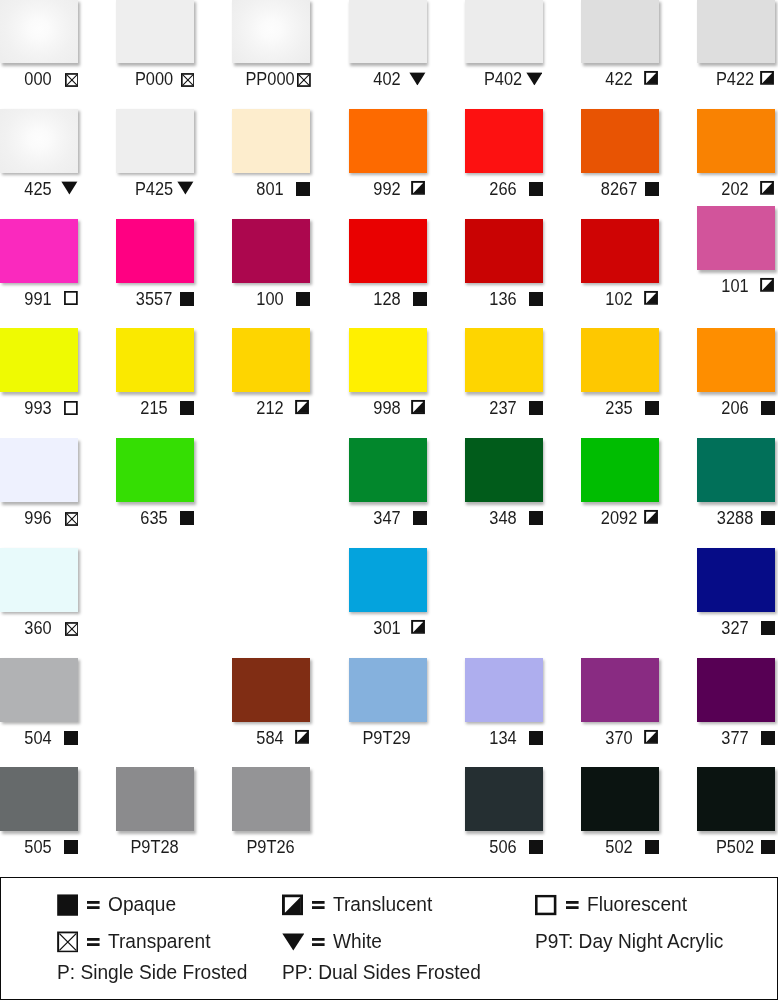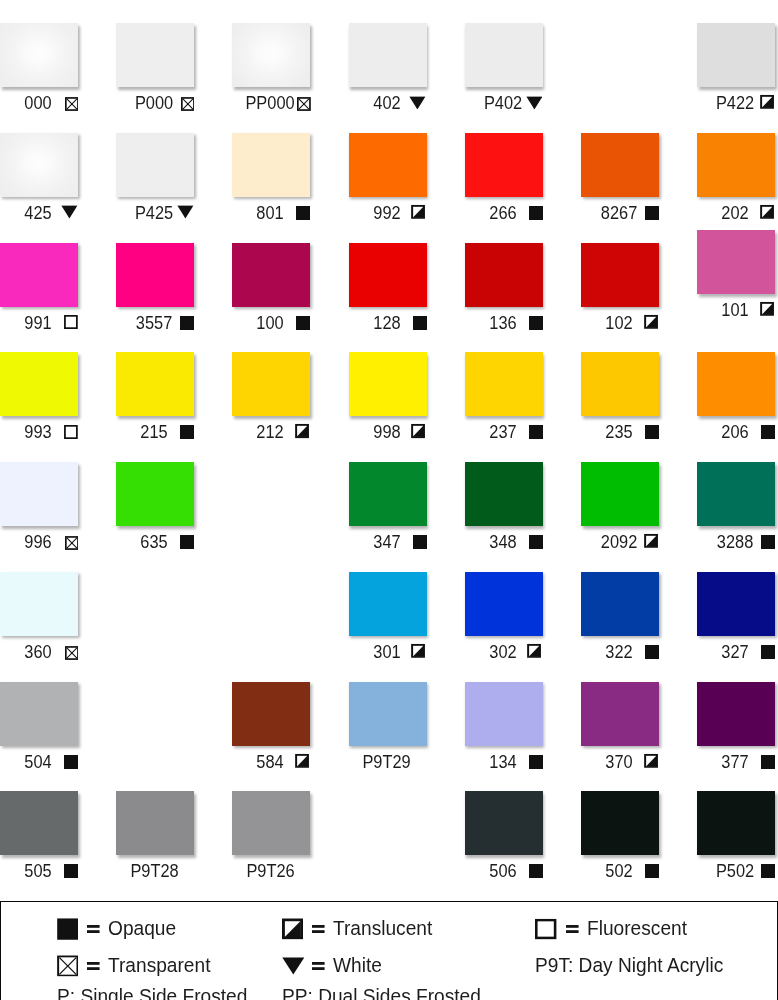--- a/index.html
+++ b/index.html
@@ -1,17 +1,17 @@
 <!DOCTYPE html>
 <html><head>
 <meta charset="utf-8">
 <style>
   html,body{margin:0;padding:0;background:#ffffff;}
   body{width:778px;height:1000px;overflow:hidden;font-family:"Liberation Sans",sans-serif;}
-  #chart{position:relative;width:778px;height:704px;background:#fff;margin-top:24px;}
+  #chart{position:relative;width:778px;height:704px;background:#fff;}
   .cell{position:absolute;width:78px;height:96px;}
   .sw{position:absolute;left:0;top:0;width:78px;height:64px;}
   .sw .shadow{position:absolute;left:1.5px;top:2.5px;width:78px;height:64px;background:rgba(0,0,0,0.30);filter:blur(1.5px);}
   .sw .face{position:absolute;left:0;top:0;width:78px;height:64px;}
   .lbl{position:absolute;left:0;top:0;width:78px;height:96px;}
   .code{position:absolute;left:-0.8px;top:80.1px;width:77.6px;font-size:18px;color:#1d1d1d;line-height:0;
         display:block;white-space:nowrap;text-align:center;}
   .code>i{font-style:normal;display:inline-block;transform:scaleX(0.91);}
   .sym{position:absolute;display:block;transform:translateY(-50%);}
   .sym svg{display:block;}
@@ -94,20 +94,35 @@
       </div>
       <div class="lbl">
         <span class="code"><i>P402</i></span>
         <span class="sym" style="left:60.90px;top:79.70px;width:16.8px;height:13.6px">
           <svg width="16.8" height="13.6" viewBox="0 0 34 28">
             <path d="M0.4 0.6 L33.6 0.6 L17 27.4 Z" fill="#111111"></path>
           </svg>
         </span>
       </div>
     </div>
+<div class="cell" style="left:581.00px;top:-1.00px">
+      <div class="sw">
+        <div class="shadow"></div>
+        <div class="face" style="background:#dedede;"></div>
+      </div>
+      <div class="lbl">
+        <span class="code"><i>422</i></span>
+        <span class="sym" style="left:62.60px;top:79.10px;width:14.1px;height:14.3px">
+          <svg width="14.1" height="14.3" viewBox="0 0 28 29">
+            <rect x="2" y="2" width="24" height="25" fill="#ffffff" stroke="#111111" stroke-width="4"></rect>
+            <path d="M3.2 26.2 L25.2 3.2 L25.2 26.2 Z" fill="#111111"></path>
+          </svg>
+        </span>
+      </div>
+    </div>
 <div class="cell" style="left:697.20px;top:-1.00px">
       <div class="sw">
         <div class="shadow"></div>
         <div class="face" style="background:#dedede;"></div>
       </div>
       <div class="lbl">
         <span class="code"><i>P422</i></span>
         <span class="sym" style="left:62.60px;top:79.10px;width:14.1px;height:14.3px">
           <svg width="14.1" height="14.3" viewBox="0 0 28 29">
             <rect x="2" y="2" width="24" height="25" fill="#ffffff" stroke="#111111" stroke-width="4"></rect>
@@ -521,49 +536,20 @@
       <div class="sw">
         <div class="shadow"></div>
         <div class="face" style="background:#04a3dd;"></div>
       </div>
       <div class="lbl">
         <span class="code"><i>301</i></span>
         <span class="sym" style="left:62.60px;top:79.10px;width:14.1px;height:14.3px">
           <svg width="14.1" height="14.3" viewBox="0 0 28 29">
             <rect x="2" y="2" width="24" height="25" fill="#ffffff" stroke="#111111" stroke-width="4"></rect>
             <path d="M3.2 26.2 L25.2 3.2 L25.2 26.2 Z" fill="#111111"></path>
-          </svg>
-        </span>
-      </div>
-    </div>
-<div class="cell" style="left:464.80px;top:547.75px">
-      <div class="sw">
-        <div class="shadow"></div>
-        <div class="face" style="background:#0033da;"></div>
-      </div>
-      <div class="lbl">
-        <span class="code"><i>302</i></span>
-        <span class="sym" style="left:62.60px;top:79.10px;width:14.1px;height:14.3px">
-          <svg width="14.1" height="14.3" viewBox="0 0 28 29">
-            <rect x="2" y="2" width="24" height="25" fill="#ffffff" stroke="#111111" stroke-width="4"></rect>
-            <path d="M3.2 26.2 L25.2 3.2 L25.2 26.2 Z" fill="#111111"></path>
-          </svg>
-        </span>
-      </div>
-    </div>
-<div class="cell" style="left:581.00px;top:547.75px">
-      <div class="sw">
-        <div class="shadow"></div>
-        <div class="face" style="background:#013da4;"></div>
-      </div>
-      <div class="lbl">
-        <span class="code"><i>322</i></span>
-        <span class="sym" style="left:64.00px;top:80.20px;width:14px;height:14.1px">
-          <svg width="14" height="14.1" viewBox="0 0 28 28">
-            <rect x="0" y="0" width="28" height="28" fill="#111111"></rect>
           </svg>
         </span>
       </div>
     </div>
 <div class="cell" style="left:697.20px;top:547.75px">
       <div class="sw">
         <div class="shadow"></div>
         <div class="face" style="background:#060c87;"></div>
       </div>
       <div class="lbl">

